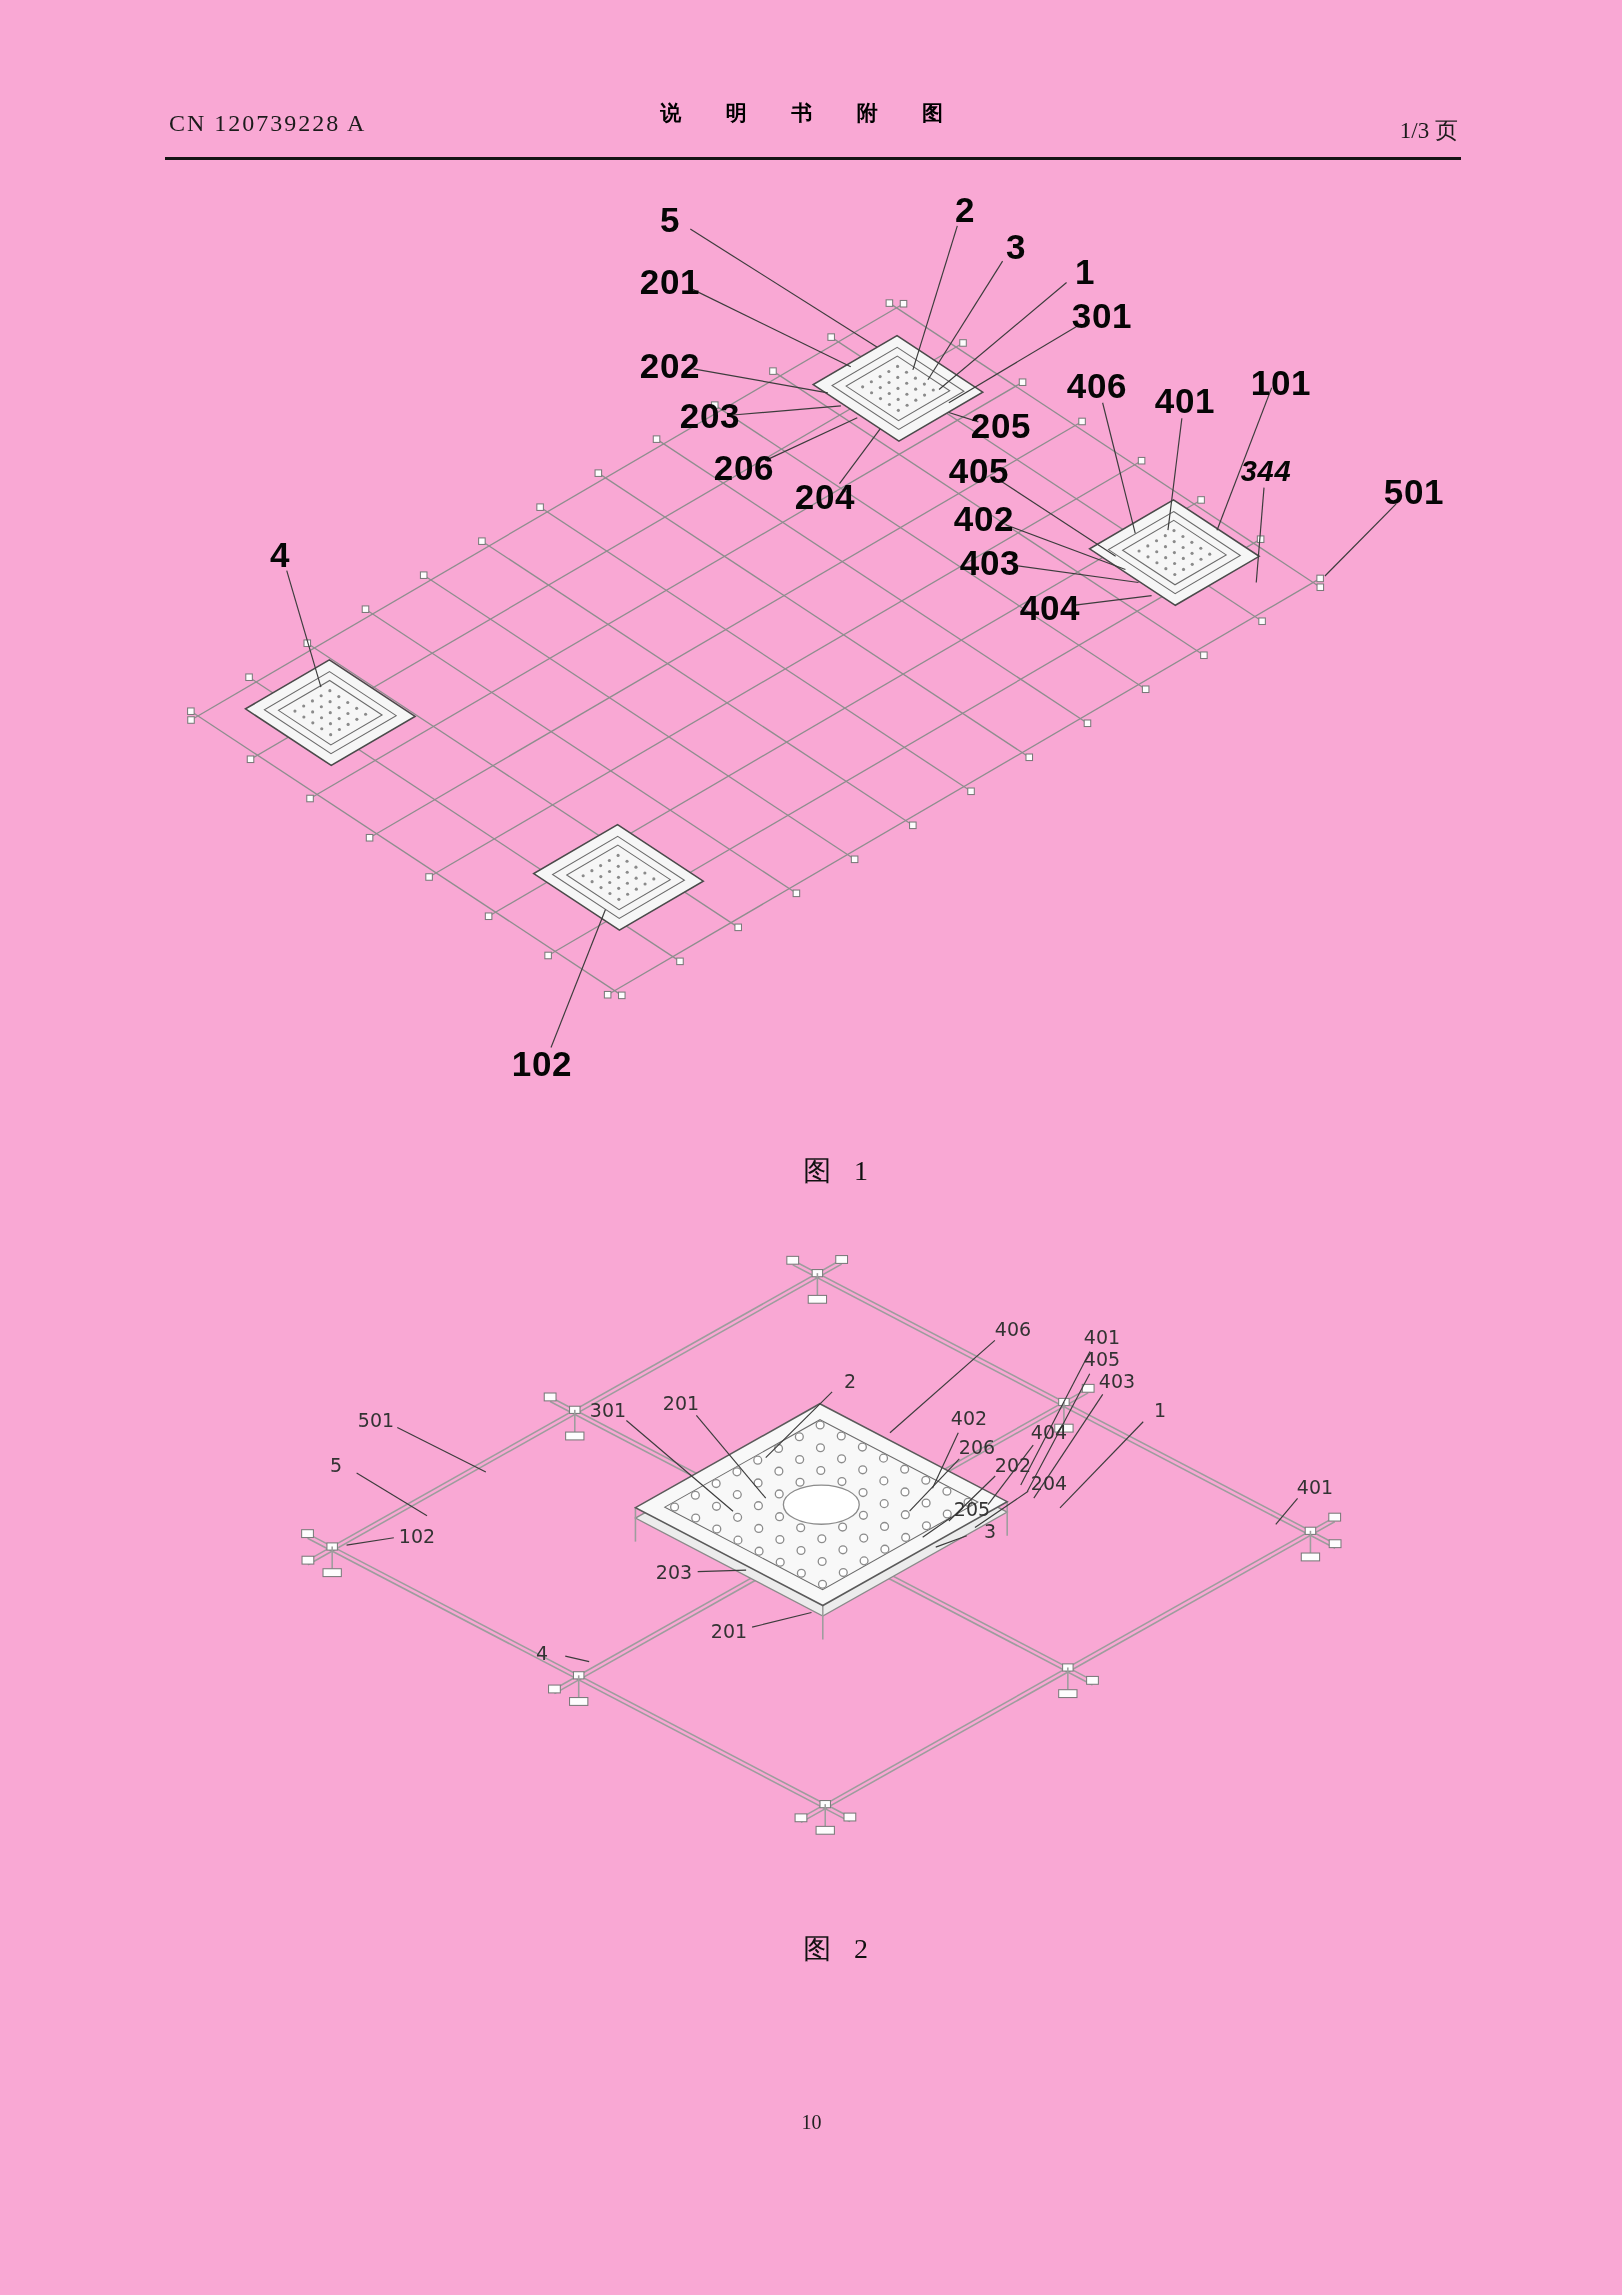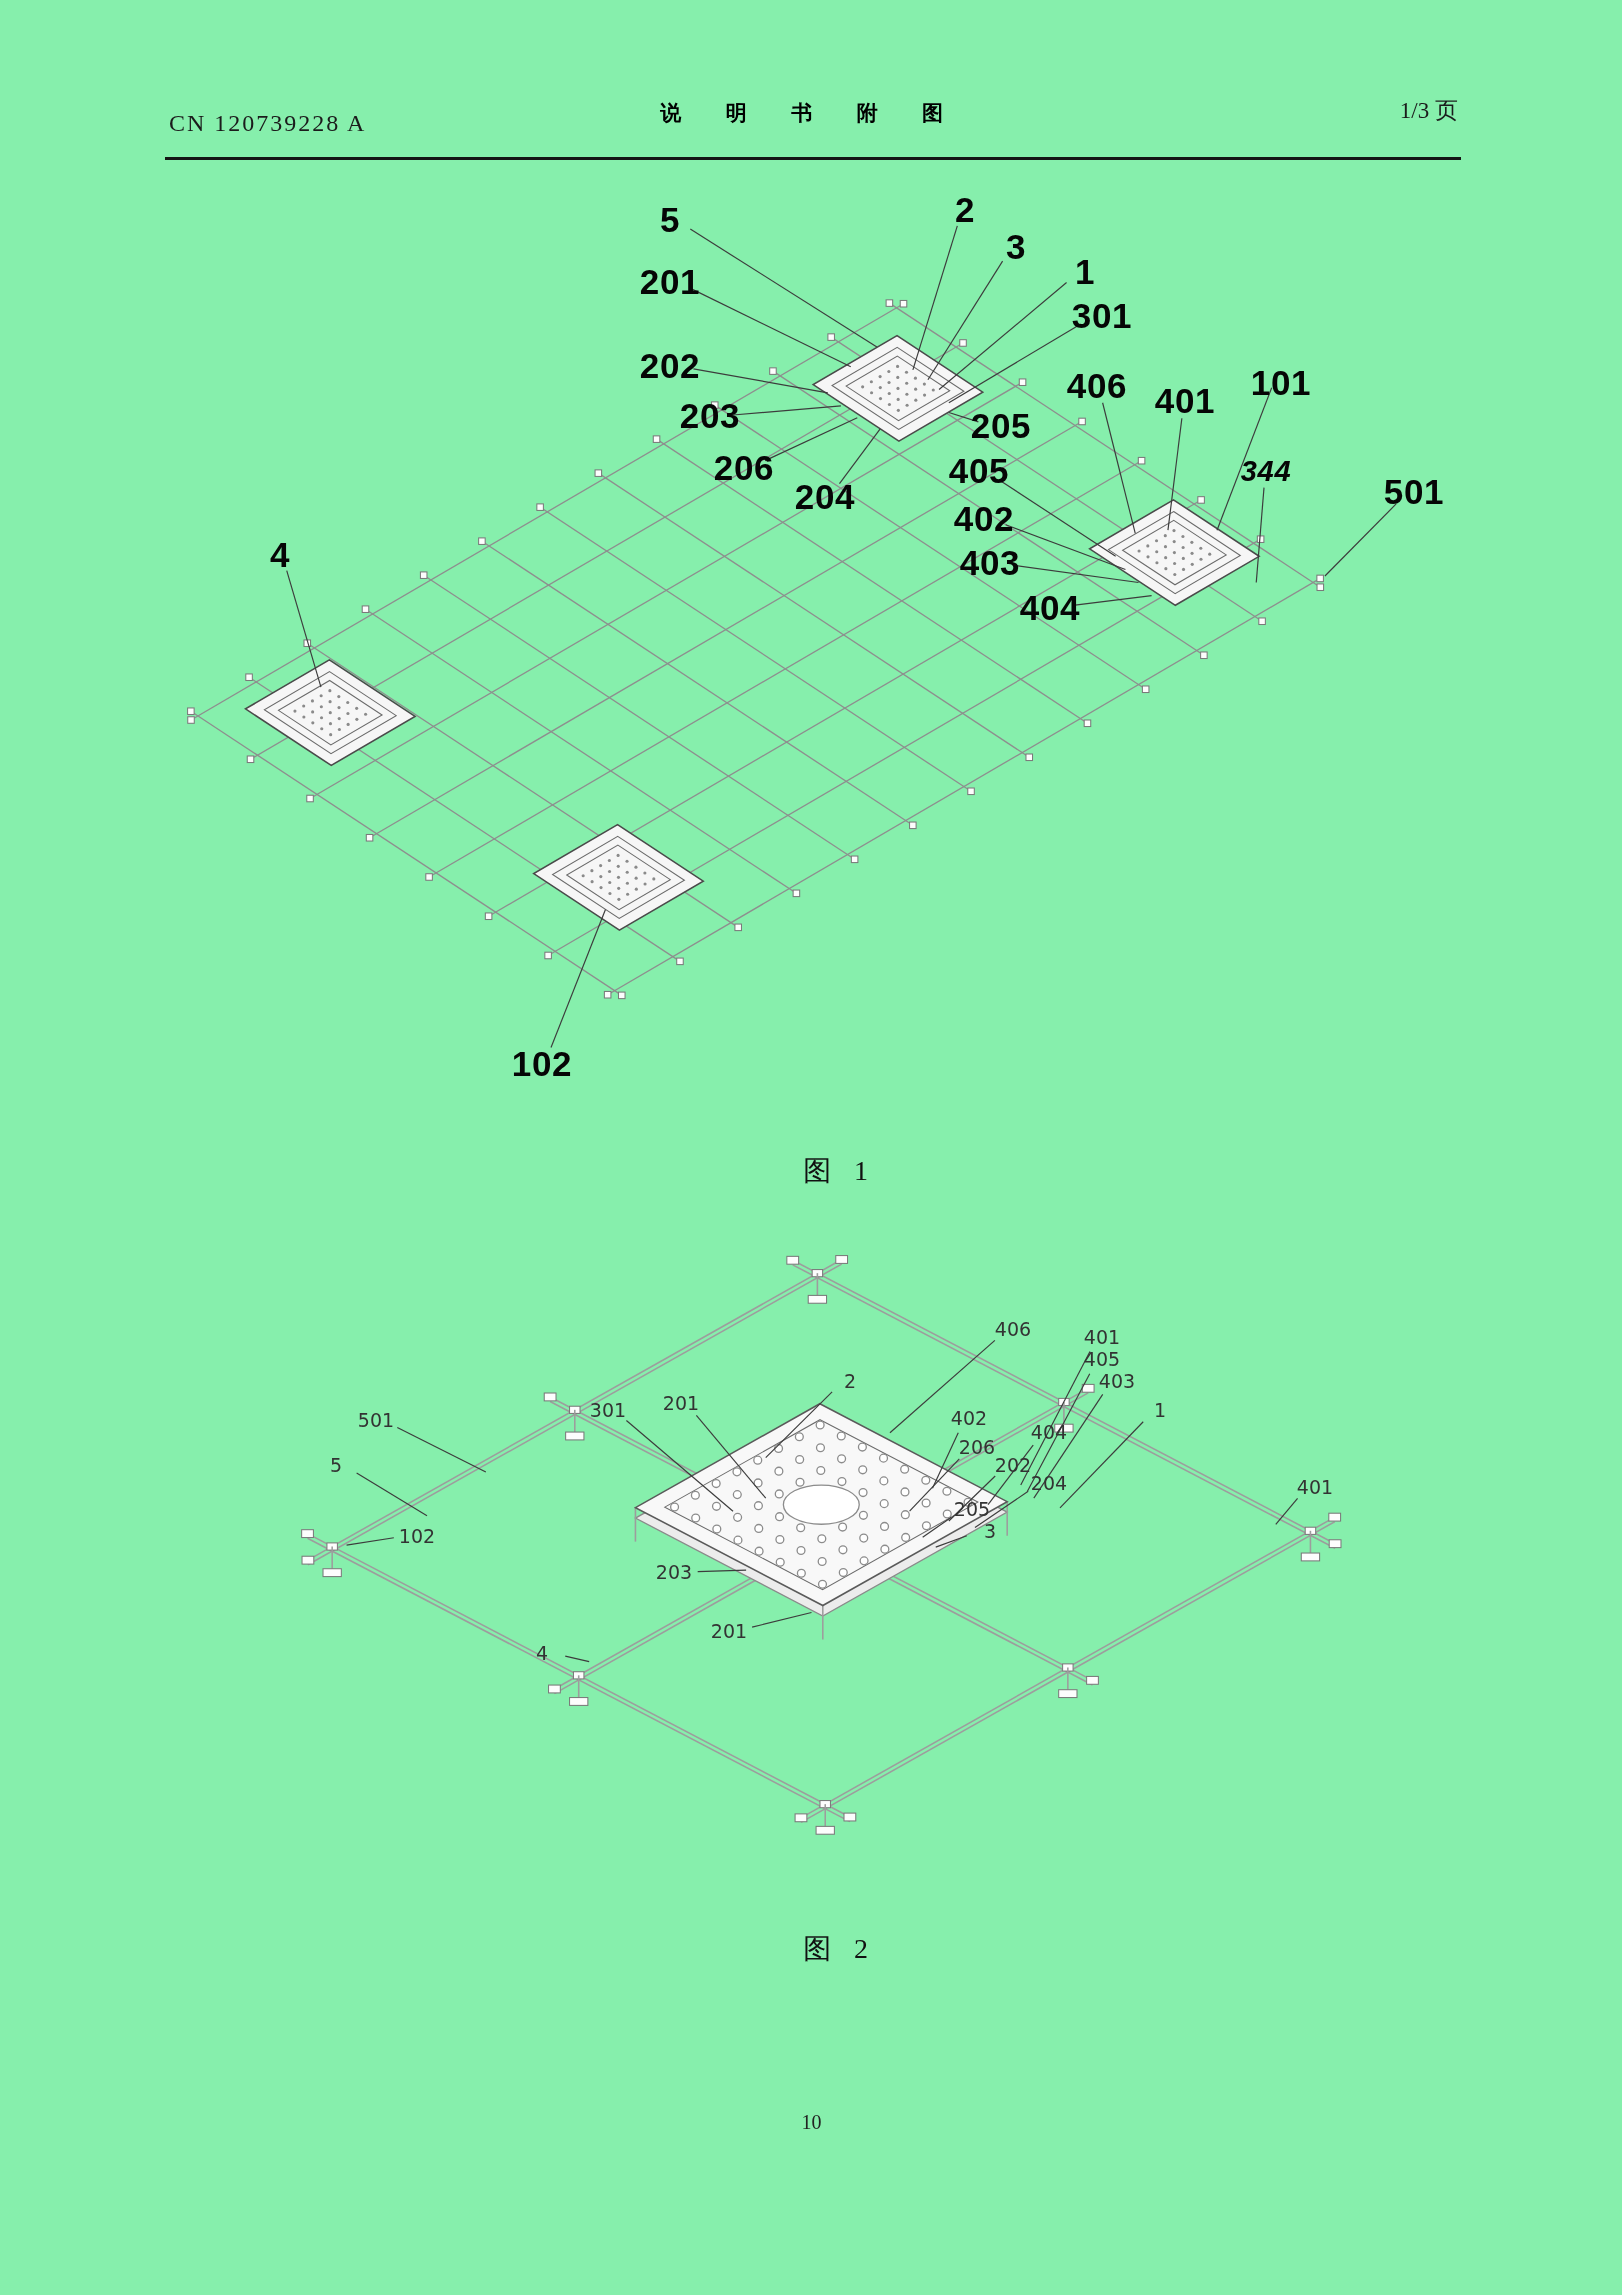--- a/index.html
+++ b/index.html
@@ -1,25 +1,25 @@
 <!DOCTYPE html>
 <html style="font-size:10.5px"><head>
 <meta charset="utf-8">
 <style>
   html,body{margin:0;padding:0;}
   body{
     width:1623px;height:2295px;position:relative;background:#ffffff;
     font-family:"Liberation Serif", serif;
   }
-  .page{position:absolute;inset:0;background:#86efac;overflow:hidden;}
+  .page{position:absolute;inset:0;background:#f9a8d4;overflow:hidden;}
 
   
   .hdr-left{position:absolute;left:169px;top:110px;font-size:24px;letter-spacing:2px;color:#1b1b1b;white-space:nowrap;}
   .hdr-title{position:absolute;left:0;right:0;top:99px;text-align:center;font-size:21px;font-weight:bold;letter-spacing:19.6px;color:#000;}
-  .hdr-right{position:absolute;right:165px;top:95px;font-size:23px;color:#1b1b1b;white-space:nowrap;}
+  .hdr-right{position:absolute;right:165px;top:115px;font-size:23px;color:#1b1b1b;white-space:nowrap;}
   .hdr-rule{position:absolute;left:165px;right:162px;top:157px;height:2.6px;background:#151515;}
 
   
   .fig{position:absolute;}
   #fig1{left:105px;top:177px;width:1413px;height:968px;}
   #fig2{left:105px;top:1230px;width:1413px;height:667px;}
   .fig svg{position:absolute;left:0;top:0;}
 
   .caption{position:absolute;left:0;width:100%;text-align:center;font-size:28px;color:#111;letter-spacing:7.9px;margin-left:28px;}
   #cap1{top:1152px;}

